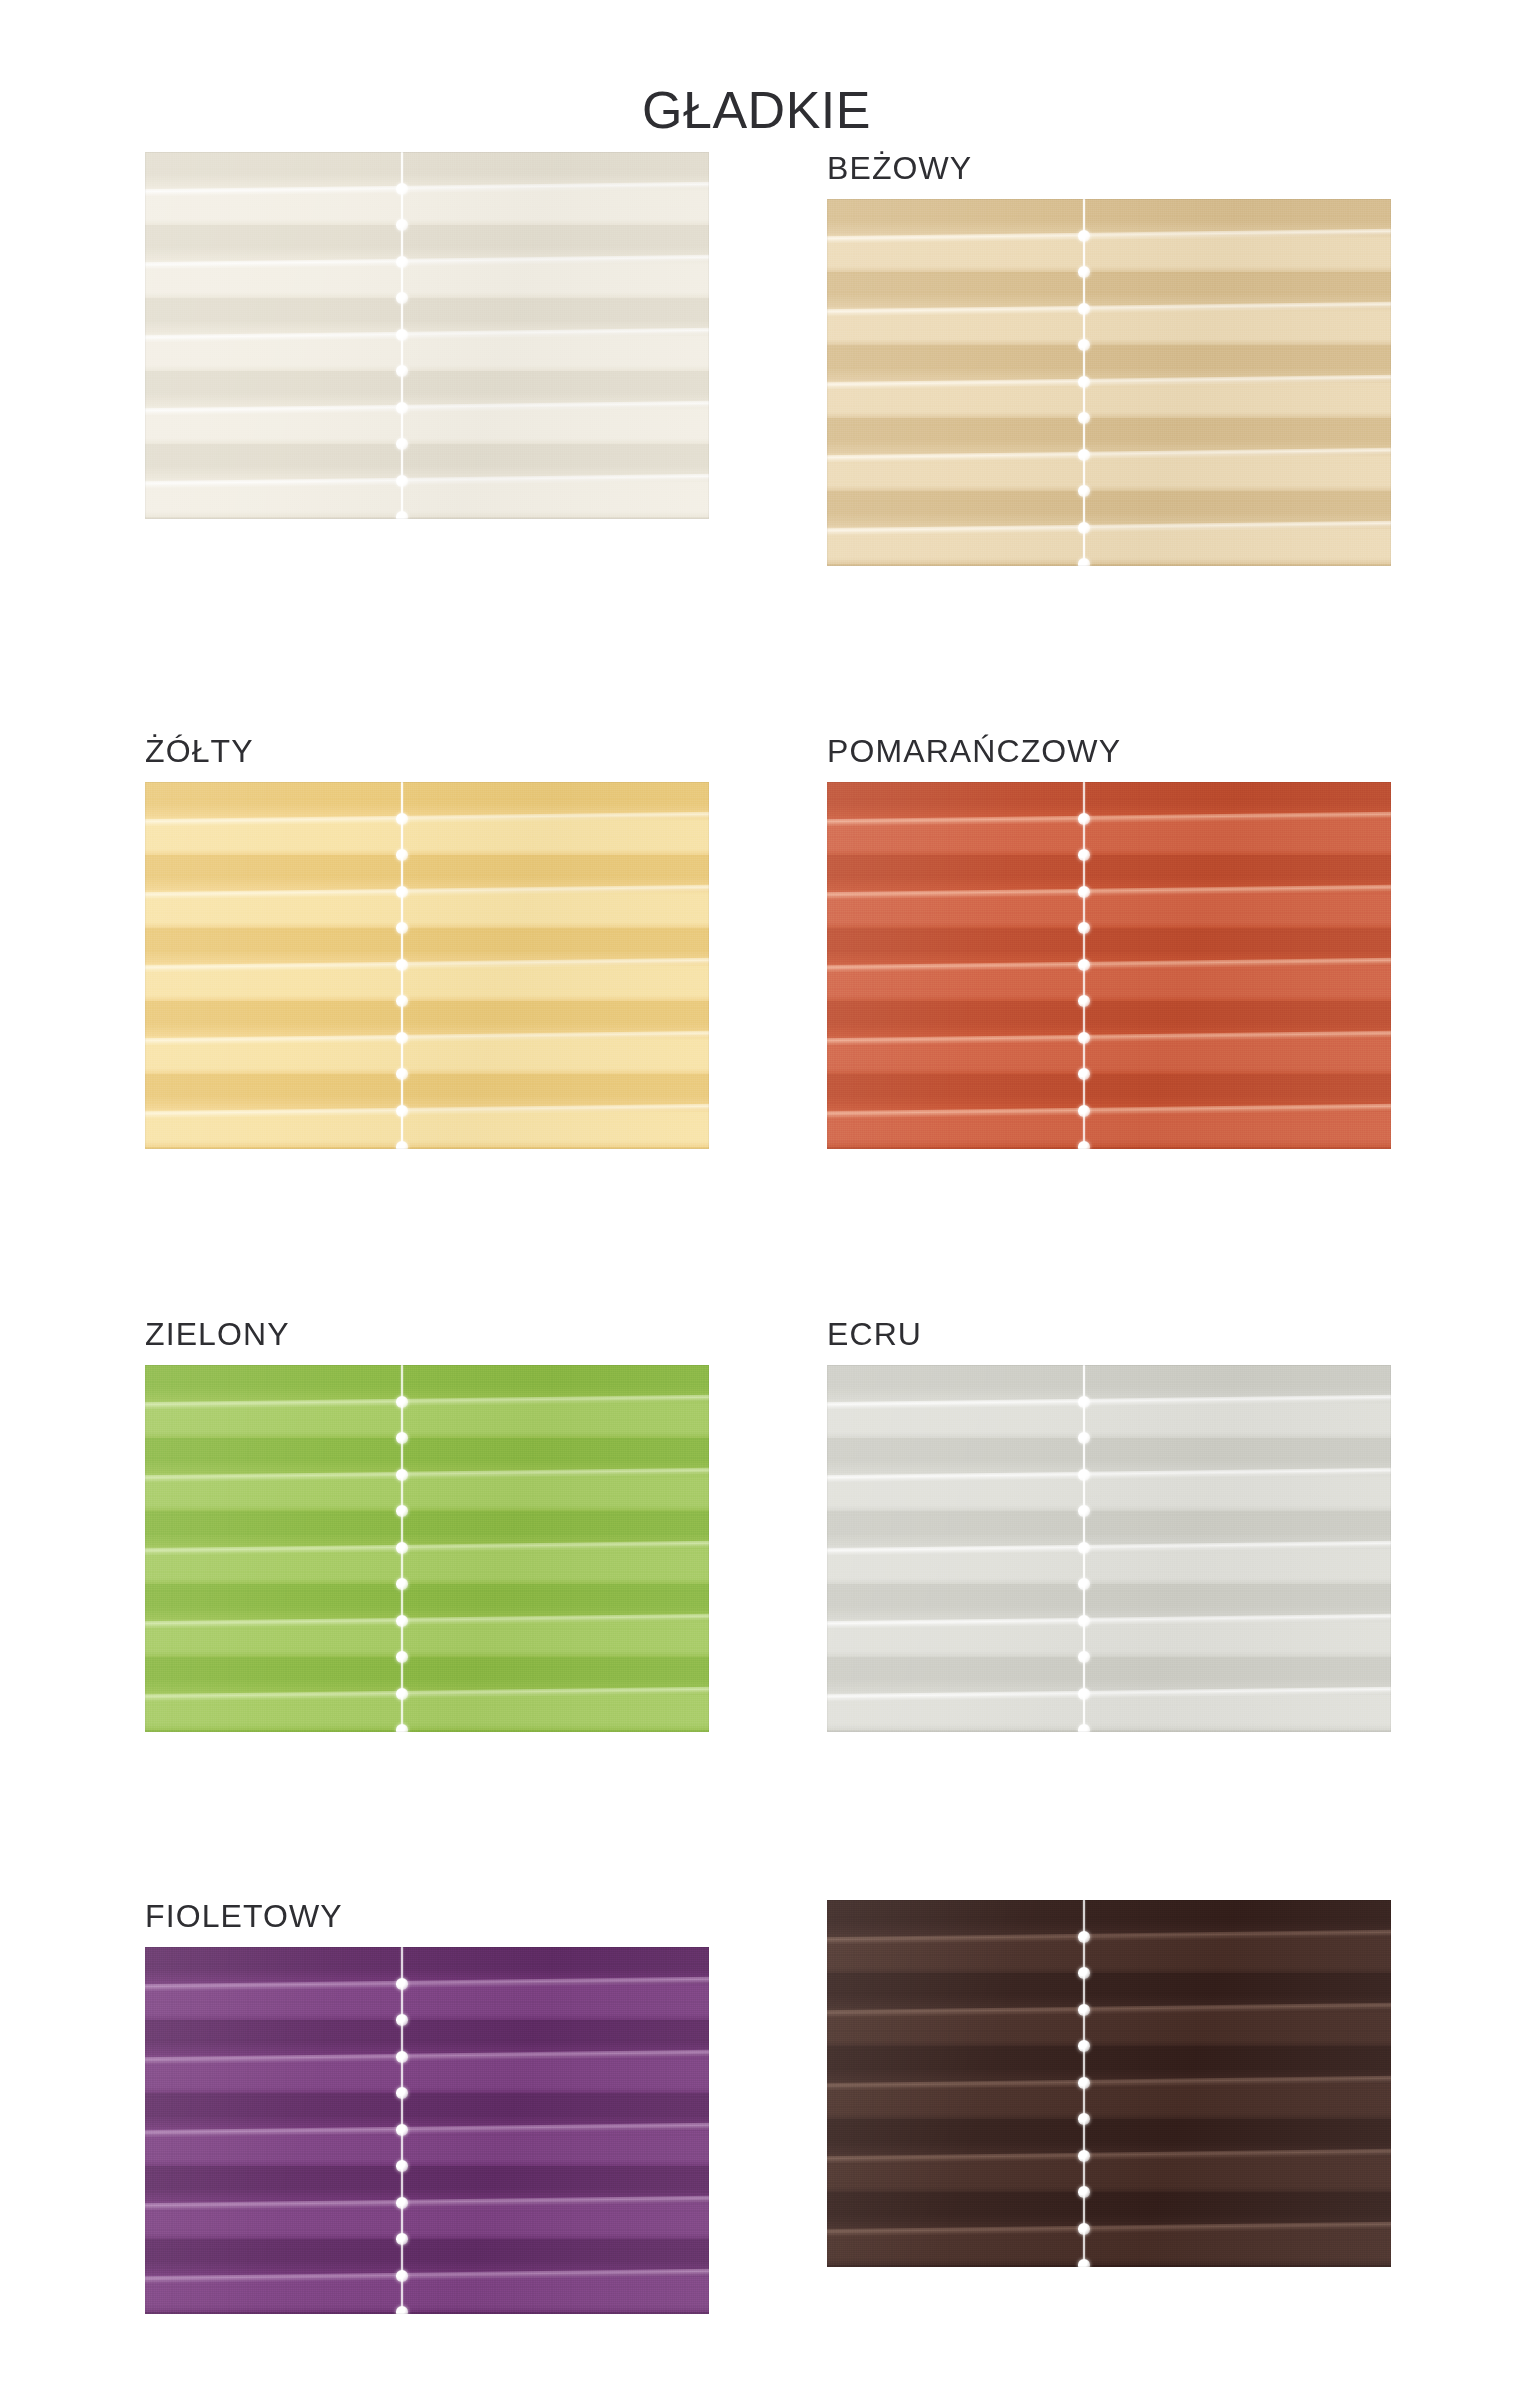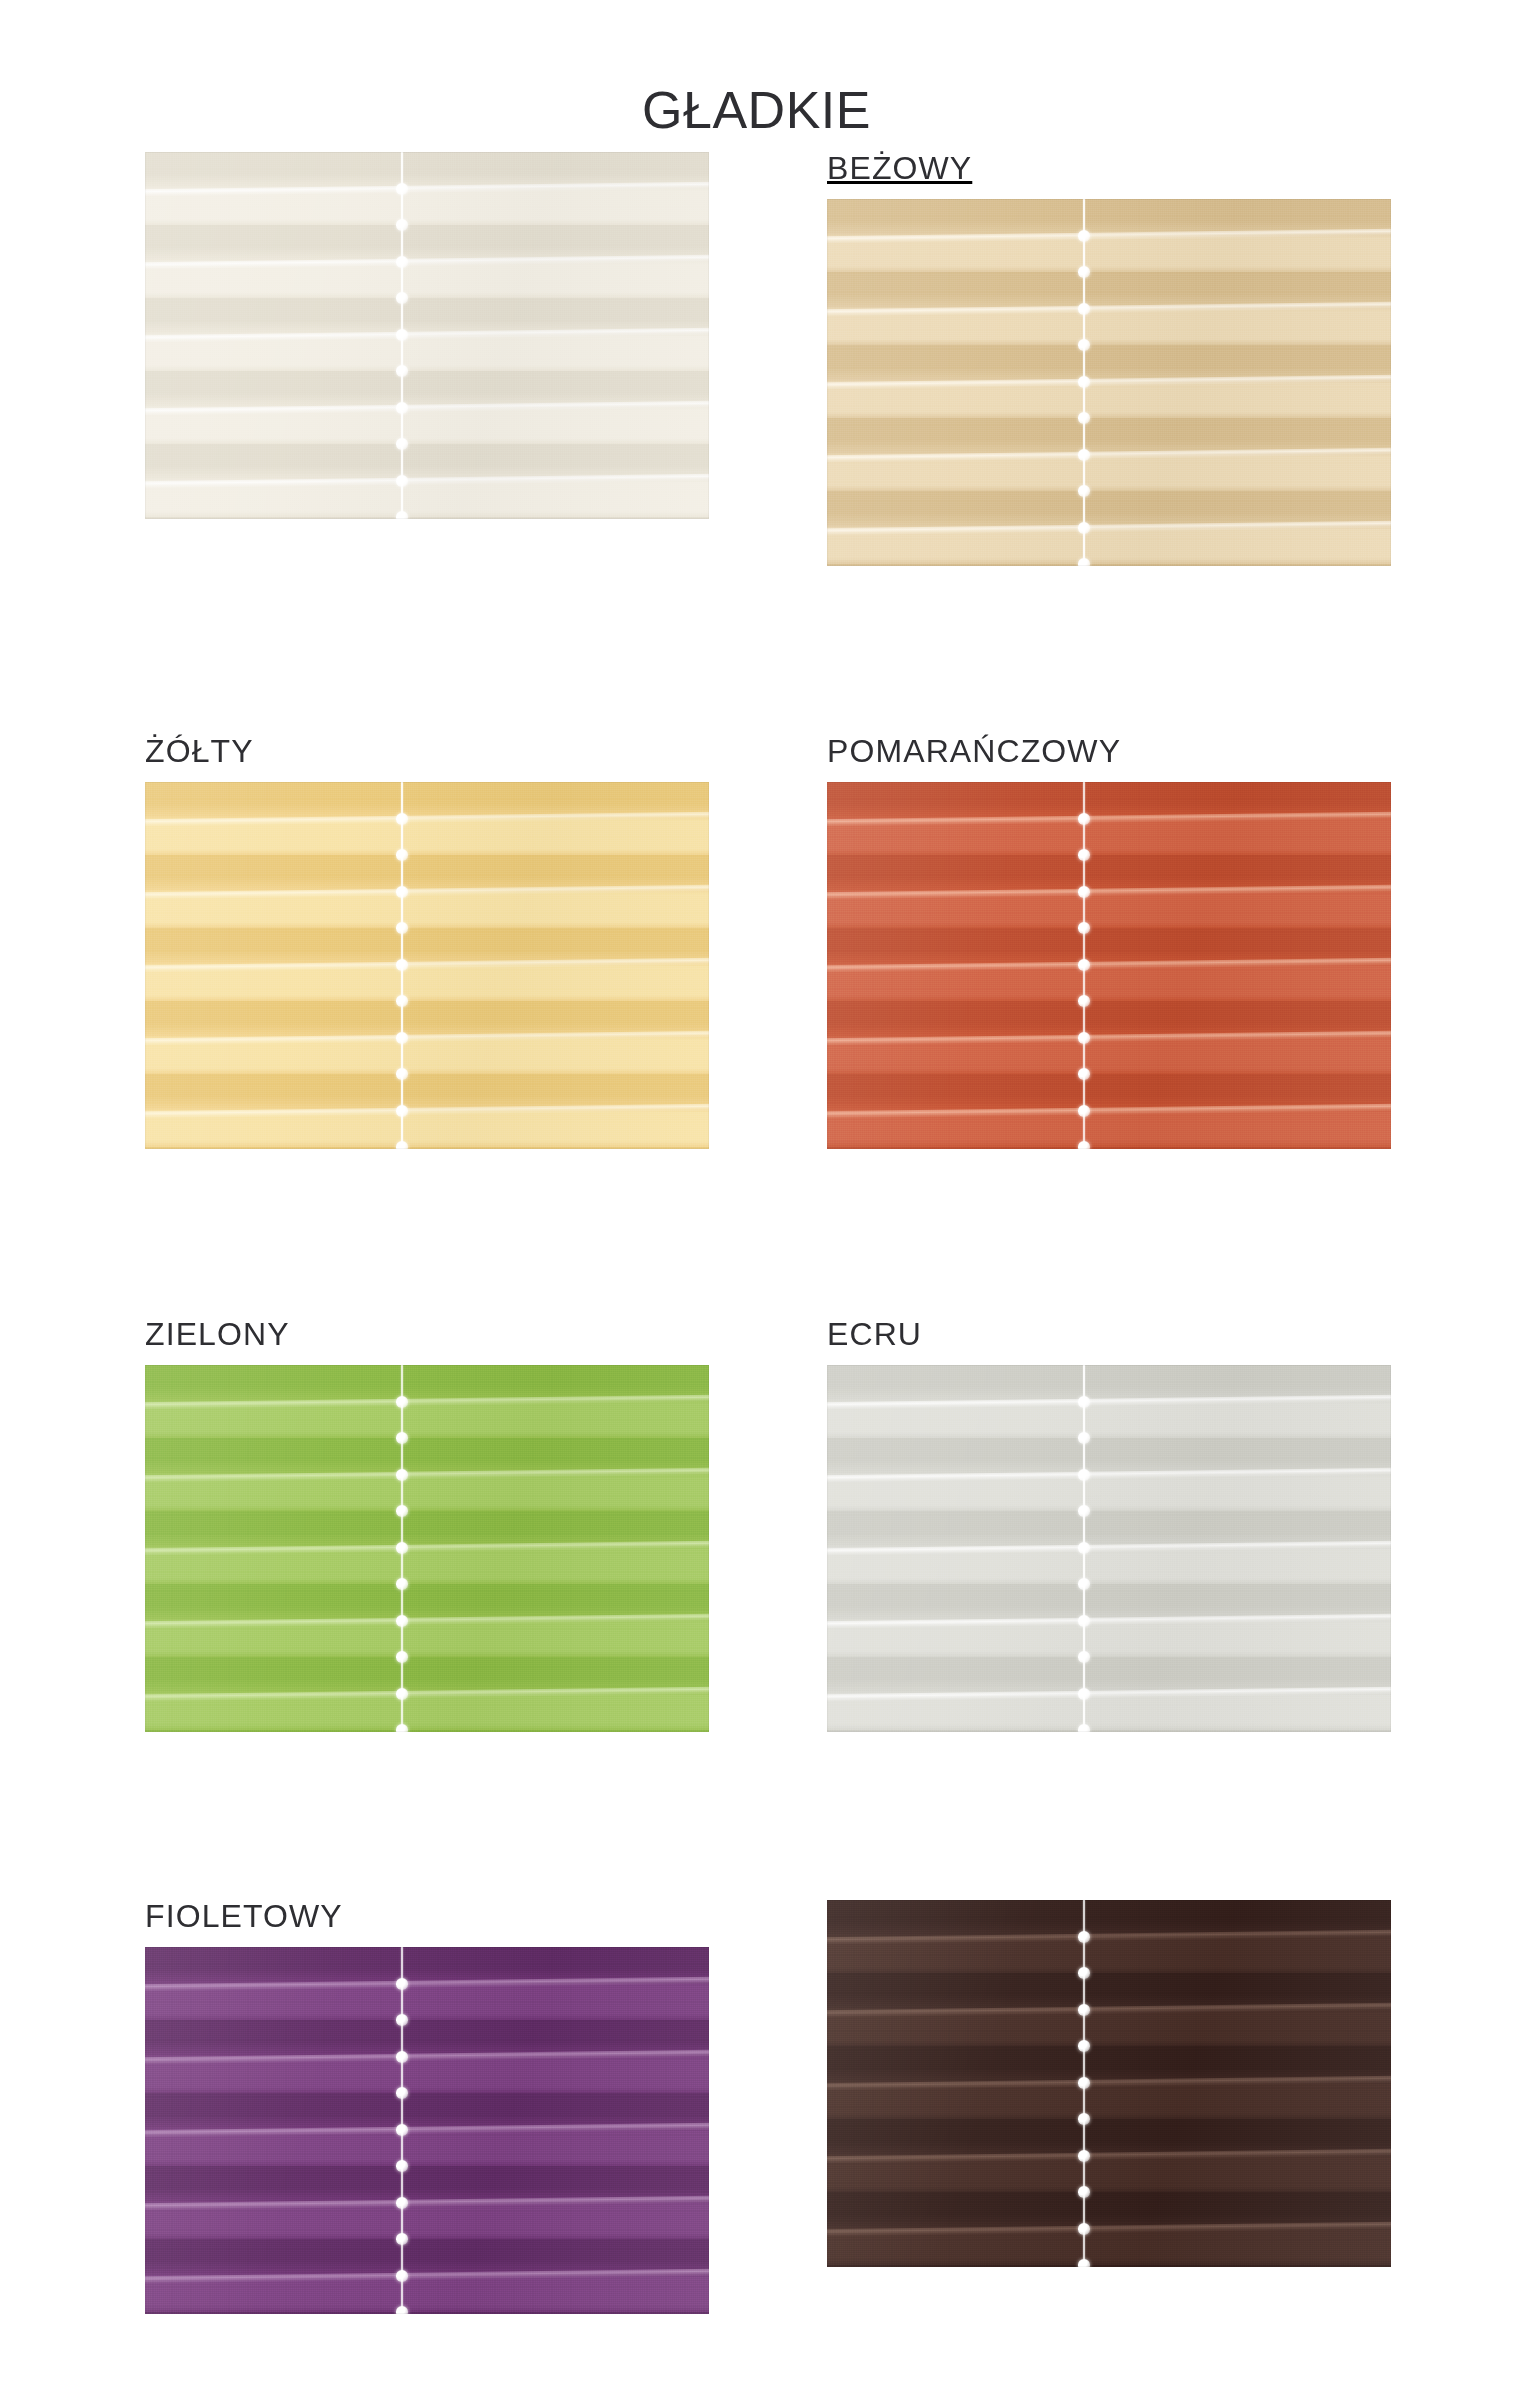--- a/index.html
+++ b/index.html
@@ -178,21 +178,21 @@
             <div class="cord-bead" style="top: 183px;"></div>
             <div class="cord-bead" style="top: 219px;"></div>
             <div class="cord-bead" style="top: 256px;"></div>
             <div class="cord-bead" style="top: 292px;"></div>
             <div class="cord-bead" style="top: 329px;"></div>
             <div class="cord-bead" style="top: 365px;"></div>
           </div>
           <div class="sample-edge"></div>
         </div>
       </div>
-      <div class="swatch-cell" style="left: 827px; top: 152px; text-decoration: underline;">
+      <div class="swatch-cell" style="left: 827px; top: 152px;">
         <div class="swatch-label">BEŻOWY</div>
         <div class="swatch-sample" style="width: 564px; height: 367px;">
           <div class="sample-base" style="background: rgb(224, 201, 159);"></div>
           <div class="sample-pleats" style="background-image: linear-gradient(rgb(215, 189, 142) 0%, rgb(215, 189, 142) 30%, rgb(224, 201, 159) 47%, rgb(236, 218, 182) 53%, rgb(236, 218, 182) 92%, rgb(224, 201, 159) 100%); background-size: 100% 73px; background-repeat: repeat-y;"></div>
           <div class="sample-creases" style="background-image: repeating-linear-gradient(rgba(255, 255, 255, 0) 0px, rgba(255, 255, 255, 0) 33px, rgba(255, 250, 240, 0.55) 34px, rgba(255, 250, 240, 0.8) 36px, rgba(255, 250, 240, 0.4) 38px, rgba(255, 255, 255, 0) 41px, rgba(255, 255, 255, 0) 73px);"></div>
           <div class="sample-sheen" style="background-image: linear-gradient(105deg, rgba(255, 255, 255, 0.11) 0%, rgba(255, 255, 255, 0.03) 32%, rgba(0, 0, 0, 0.02) 62%, rgba(255, 255, 255, 0.06) 100%);"></div>
           <div class="sample-grain" style="background-image: repeating-linear-gradient(0deg, rgba(255, 255, 255, 0.1) 0px, rgba(255, 255, 255, 0.1) 0.9px, rgba(0, 0, 0, 0.06) 0.9px, rgba(0, 0, 0, 0.06) 1.9px), repeating-linear-gradient(90deg, rgba(255, 255, 255, 0.08) 0px, rgba(255, 255, 255, 0.08) 0.9px, rgba(0, 0, 0, 0.05) 0.9px, rgba(0, 0, 0, 0.05) 1.9px);"></div>
           <div class="sample-cord" style="left: 257px;">
             <div class="cord-line"></div>
             <div class="cord-bead" style="top: 37px;"></div>

